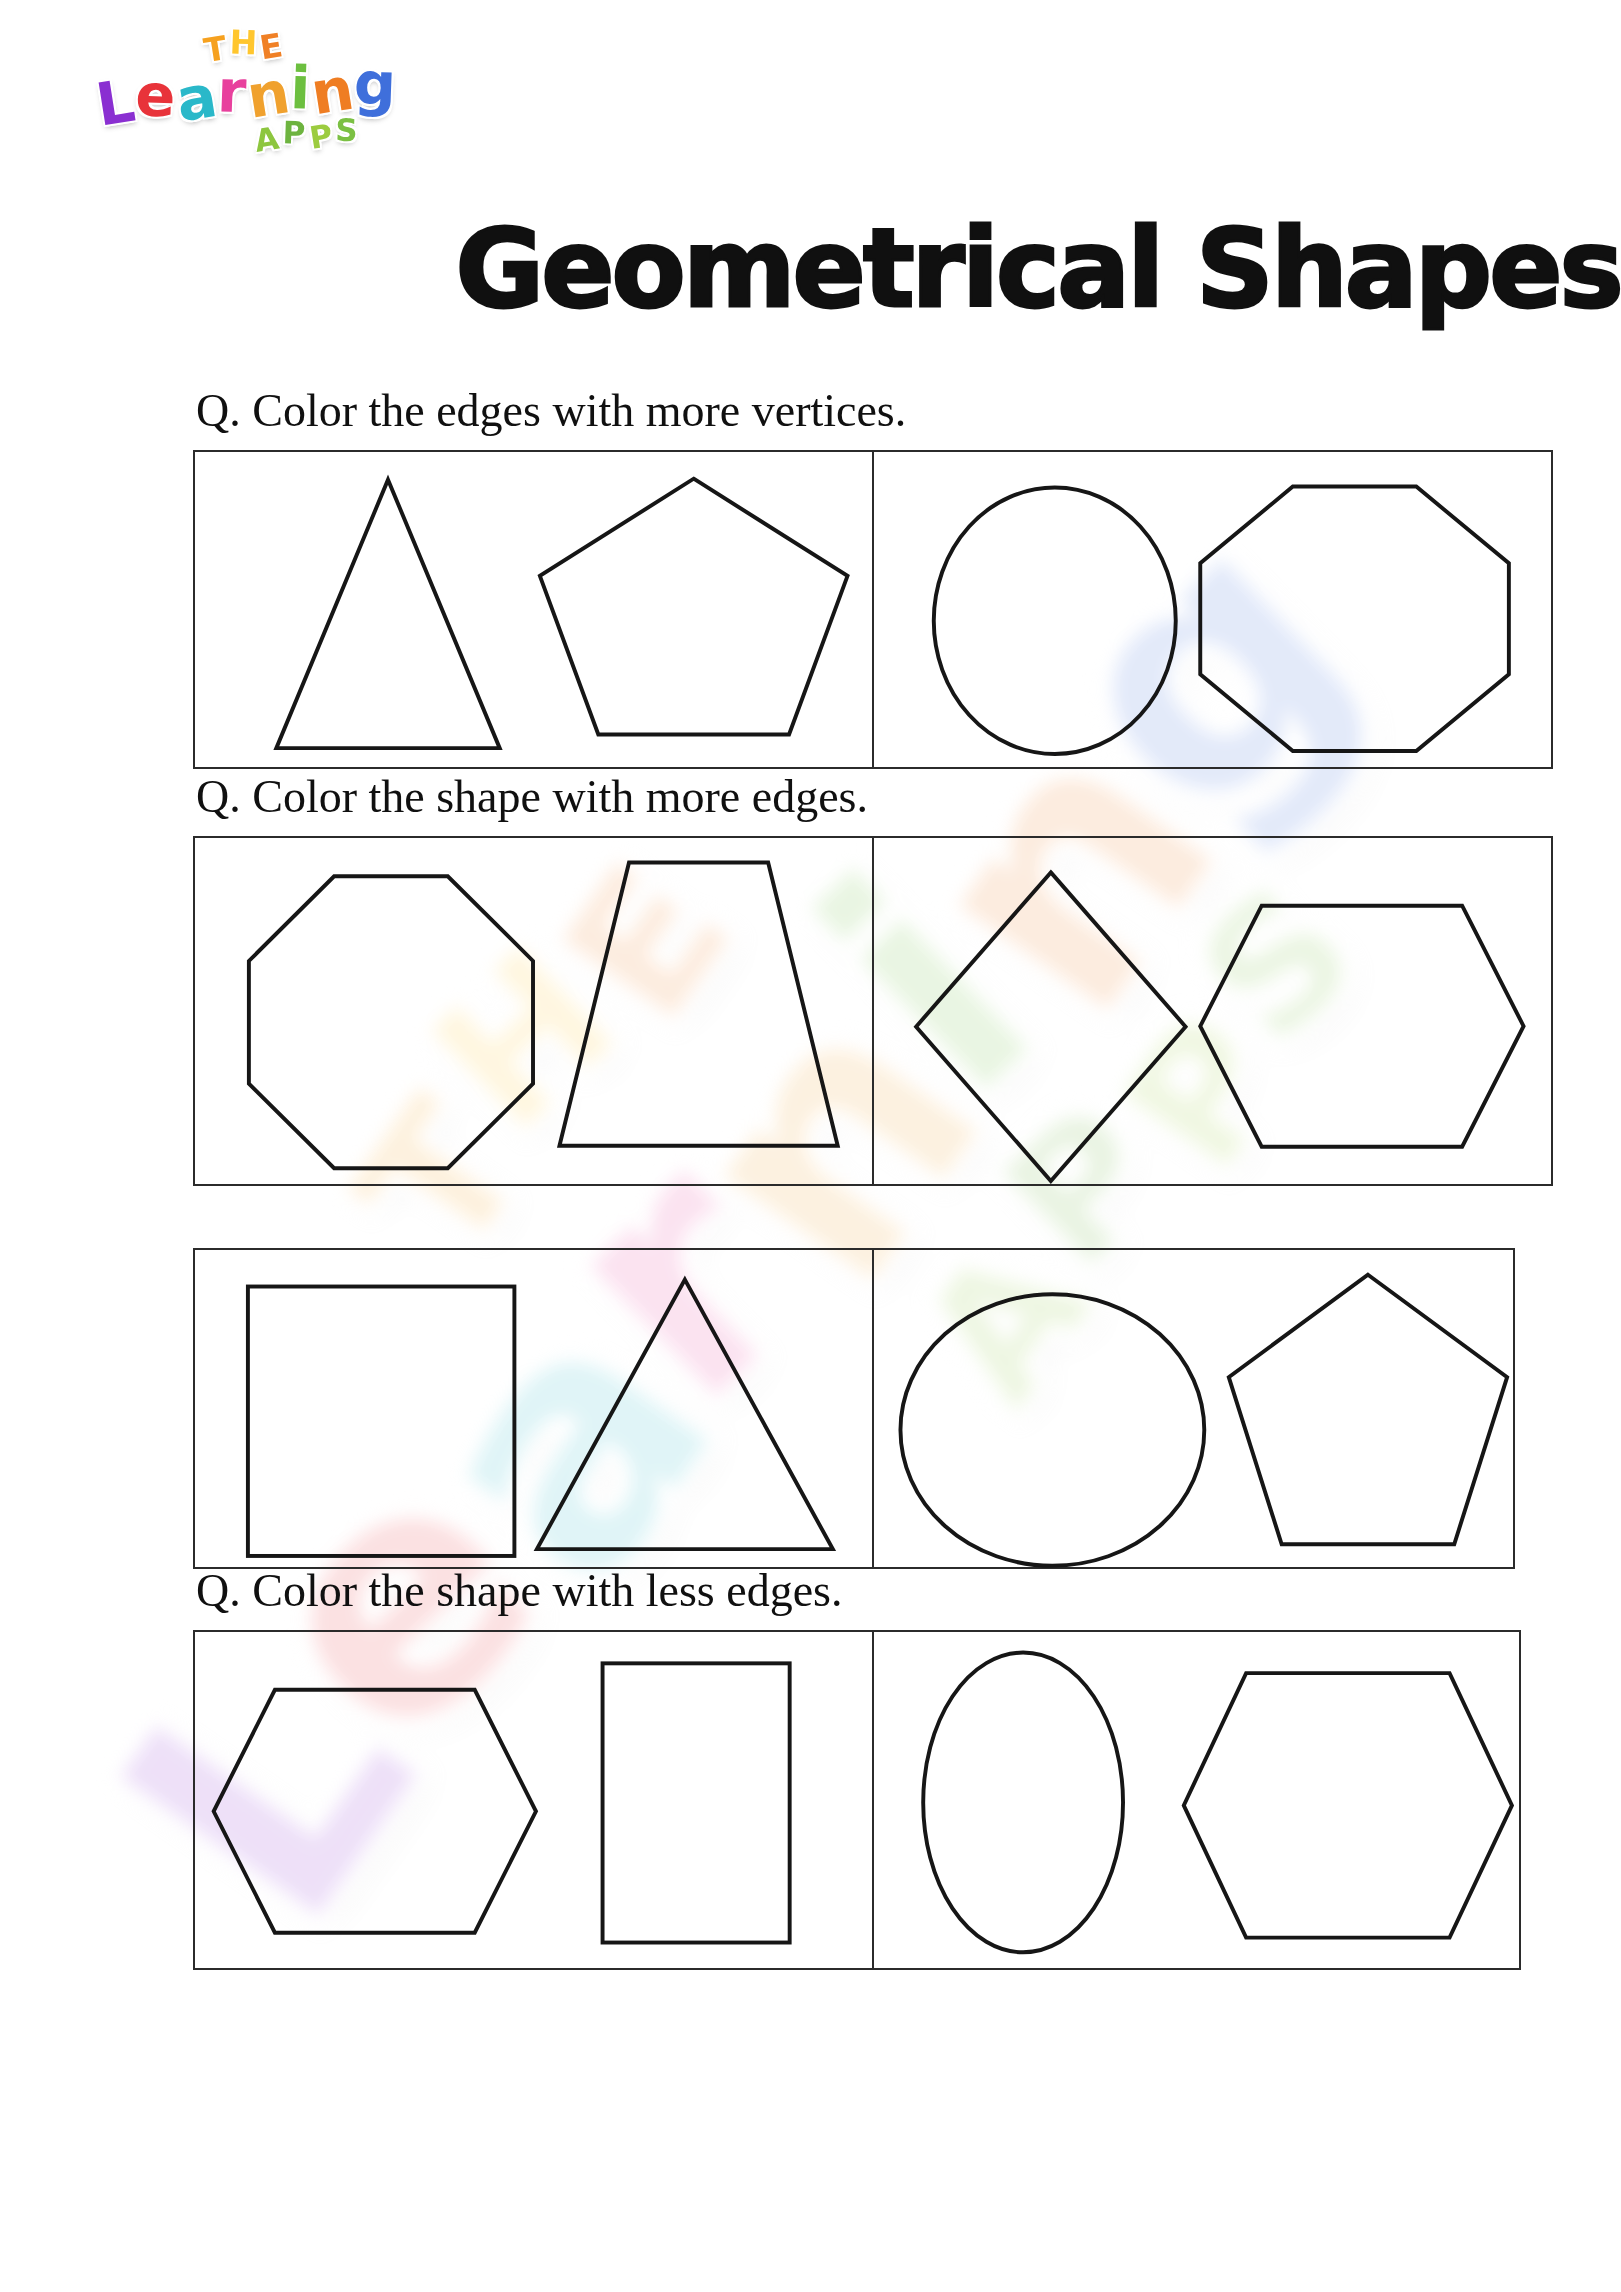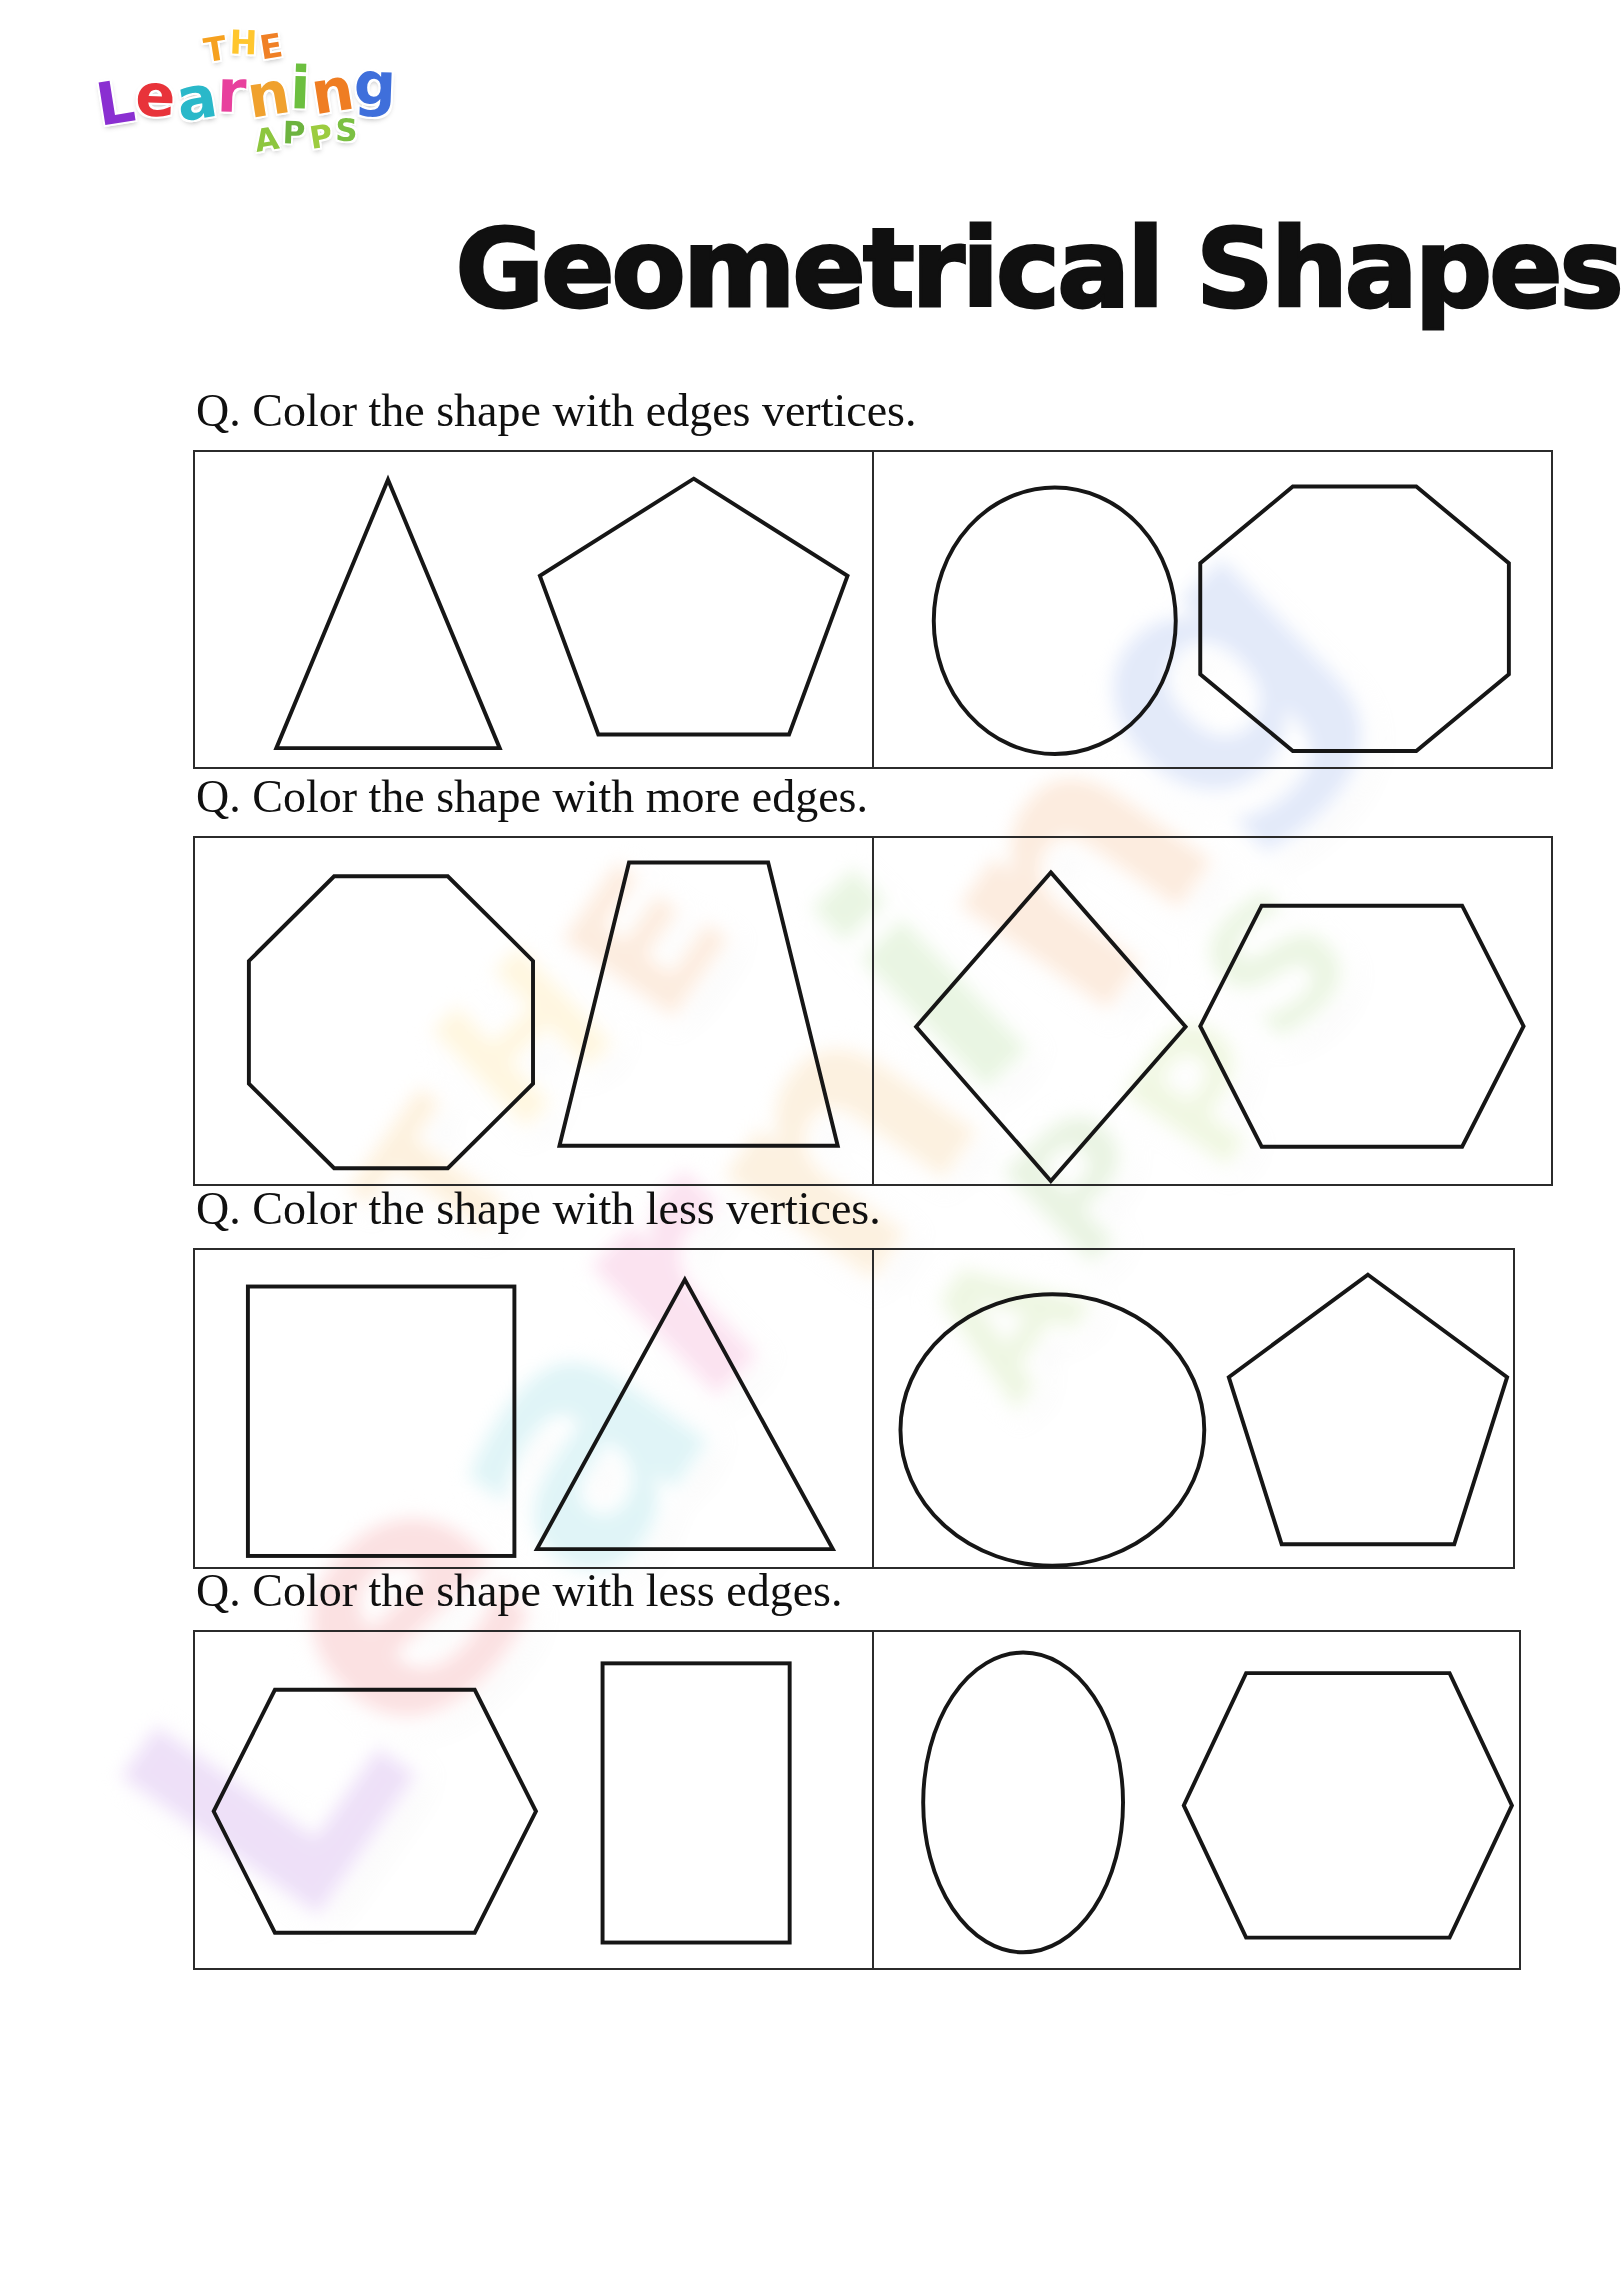--- a/index.html
+++ b/index.html
@@ -94,21 +94,21 @@
   <div class="header-logo">
     <div class="logo">
       <span class="logo-the"><span class="bubble" style="color: rgb(246, 161, 31);">T</span><span class="bubble" style="color: rgb(255, 198, 46);">H</span><span class="bubble" style="color: rgb(240, 128, 37);">E</span></span>
       <span class="logo-learning"><span class="bubble" style="color: rgb(138, 47, 209);">L</span><span class="bubble" style="color: rgb(232, 51, 58);">e</span><span class="bubble" style="color: rgb(42, 184, 201);">a</span><span class="bubble" style="color: rgb(232, 64, 157);">r</span><span class="bubble" style="color: rgb(240, 161, 46);">n</span><span class="bubble" style="color: rgb(108, 191, 63);">i</span><span class="bubble" style="color: rgb(239, 125, 34);">n</span><span class="bubble" style="color: rgb(63, 111, 219);">g</span></span>
       <span class="logo-apps"><span class="bubble" style="color: rgb(141, 198, 63);">A</span><span class="bubble" style="color: rgb(109, 179, 63);">P</span><span class="bubble" style="color: rgb(156, 204, 63);">P</span><span class="bubble" style="color: rgb(123, 192, 67);">S</span></span>
     </div>
   </div>
 
   <h1 class="title">Geometrical Shapes</h1>
 
-  <div class="q-label" id="label-0">Q. Color the shape with edges vertices.</div>
+  <div class="q-label" id="label-0">Q. Color the edges with more vertices.</div>
   <div class="q-box" id="box-0">
     <div class="q-cell first">
       <svg class="shapes" viewBox="0 0 691 321" width="677" height="315">
           <polygon points="197,28 311,302 83,302" fill="none" stroke="#161616" stroke-width="4" stroke-linejoin="miter"></polygon>
           <polygon points="509,27 666,126.18 606.34,288 411.66,288 352,126.18" fill="none" stroke="#161616" stroke-width="4" stroke-linejoin="miter"></polygon>
         </svg>
     </div>
     <div class="q-cell">
       <svg class="shapes" viewBox="0 0 691 321" width="677" height="315">
           <ellipse cx="184.5" cy="172" rx="123.5" ry="136" fill="none" stroke="#161616" stroke-width="4" stroke-linejoin="miter"></ellipse>
@@ -126,21 +126,20 @@
         </svg>
     </div>
     <div class="q-cell">
       <svg class="shapes" viewBox="0 0 691 353" width="677" height="346">
           <polygon points="180.5,35 318,192.5 180.5,350 43,192.5" fill="none" stroke="#161616" stroke-width="4" stroke-linejoin="miter"></polygon>
           <polygon points="395.7,69 600.3,69 663,192 600.3,315 395.7,315 333,192" fill="none" stroke="#161616" stroke-width="4" stroke-linejoin="miter"></polygon>
         </svg>
     </div>
   </div>
 
-  <div class="q-label" id="label-2">Q. Color the shape with less vertices.</div>
   <div class="q-box" id="box-2">
     <div class="q-cell first">
       <svg class="shapes" viewBox="0 0 691 323" width="677" height="317">
           <rect x="54" y="37" width="272" height="275" fill="none" stroke="#161616" stroke-width="4" stroke-linejoin="miter"></rect>
           <polygon points="500,30 651,305 349,305" fill="none" stroke="#161616" stroke-width="4" stroke-linejoin="miter"></polygon>
         </svg>
     </div>
     <div class="q-cell">
       <svg class="shapes" viewBox="0 0 652 323" width="639" height="317">
           <ellipse cx="182" cy="183.5" rx="155" ry="138.5" fill="none" stroke="#161616" stroke-width="4" stroke-linejoin="miter"></ellipse>

